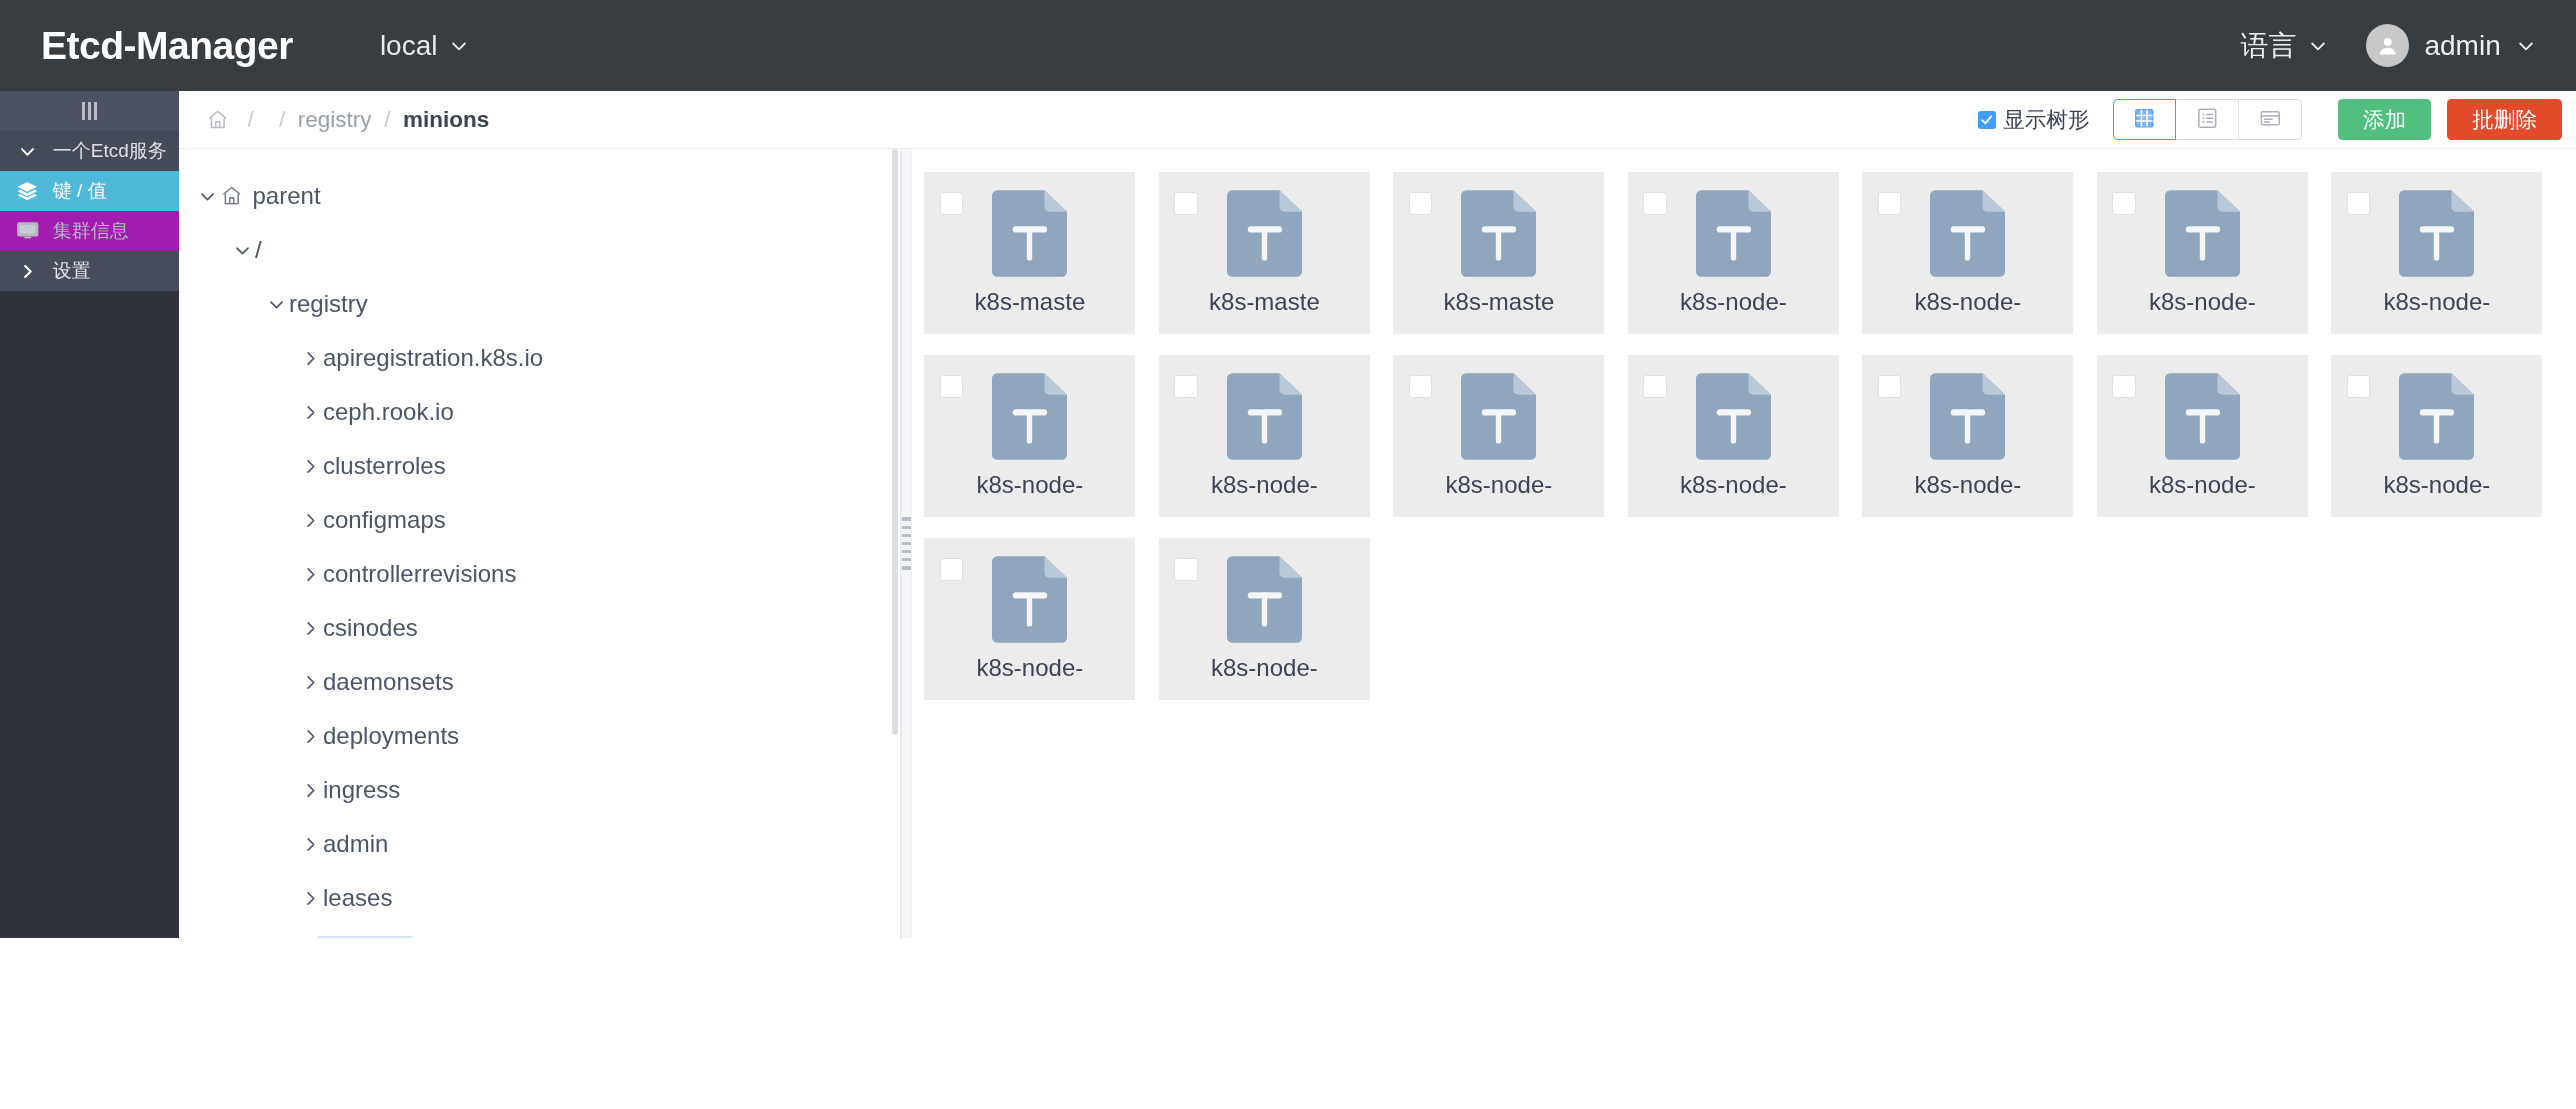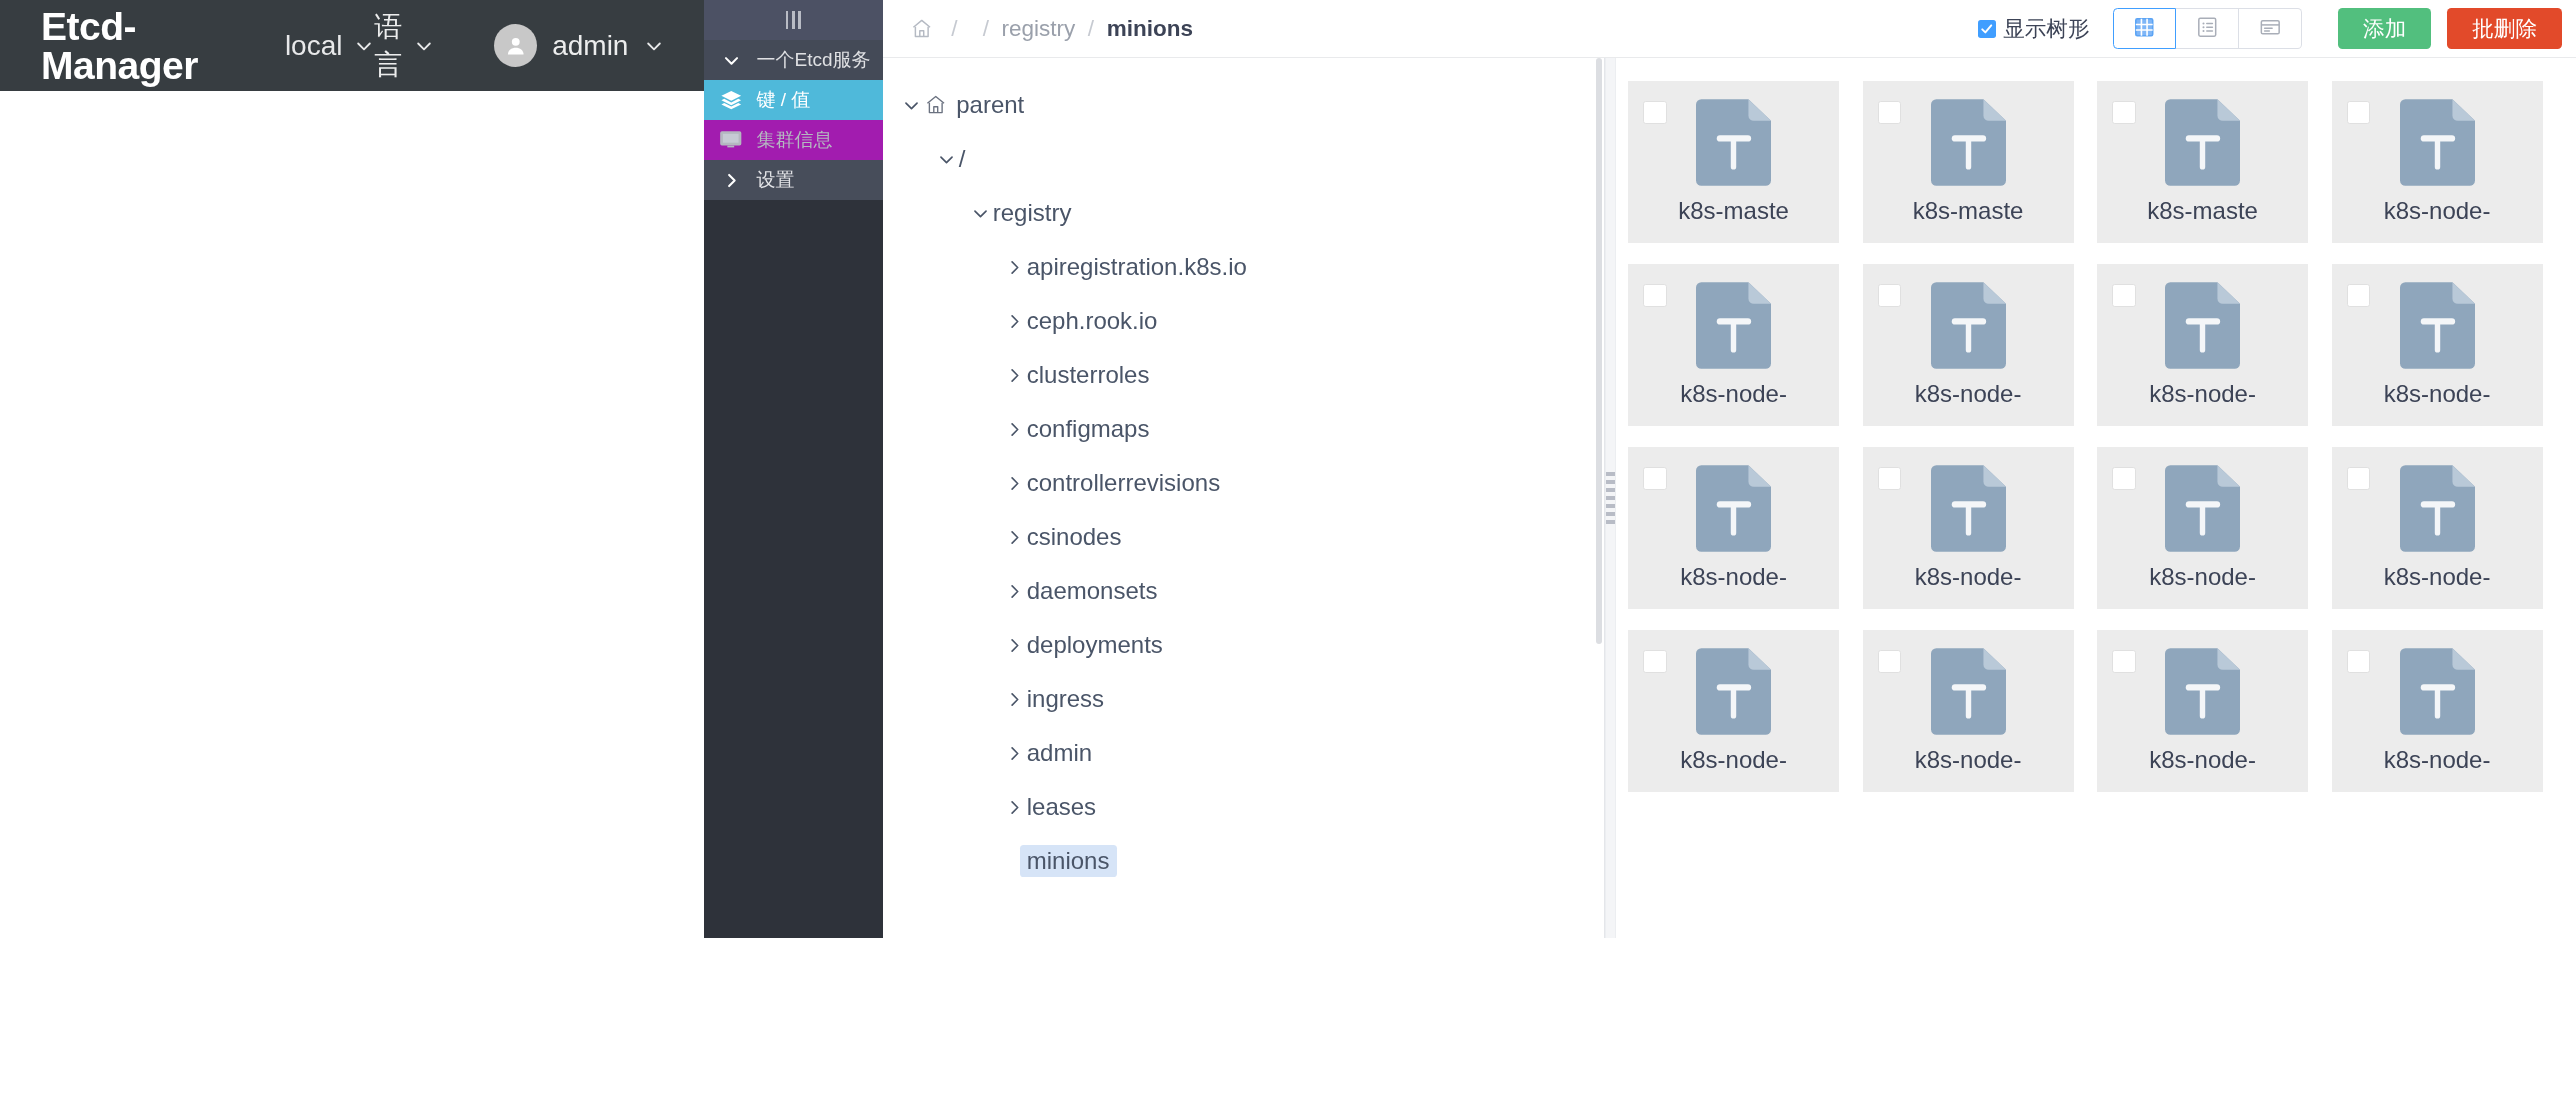--- a/index.html
+++ b/index.html
@@ -3,40 +3,40 @@
 <meta charset="utf-8">
 <style>
   * { box-sizing: border-box; margin: 0; padding: 0; }
   html, body {
     width: 2576px; height: 1109px;
     font-family: "Liberation Sans", sans-serif;
     background: #fff; overflow: hidden;
   }
 
   
-  .app { width: 2576px; height: 938px; display: flex; flex-direction: row; }
+  .app { width: 2576px; height: 938px; display: flex; flex-direction: column; }
 
   
   .header {
     height: 91px; flex: 0 0 91px;
     background: #373d41;
     display: flex; align-items: center;
     padding: 0 40px 0 41px;
     color: #fff;
   }
   .brand {
     font-size: 39px; font-weight: bold; letter-spacing: -0.5px;
     color: #ffffff; line-height: 1;
   }
   .cluster-select {
     margin-left: 87px; display: flex; align-items: center; gap: 11.7px;
     font-size: 28px; color: #e8e9ea; cursor: pointer; font-weight: 300; justify-content: center;
   }
   .header-spacer { flex: 1 1 auto; }
-  .header-right { display: flex; align-items: center; gap: 60px; }
+  .header-right { display: flex; align-items: center; gap: 38px; }
   .lang-select { display: flex; align-items: center; gap: 11.7px; font-size: 28px; color: #eceded; cursor: pointer; font-weight: 300;}
   .user-box { display: flex; align-items: center; gap: 15.3px; font-size: 28px; color: #eceded; cursor: pointer; font-weight: 300;}
   .avatar {
     width: 43px; height: 43px; border-radius: 50%;
     background: #c8c8c8; display: flex; align-items: center;
     justify-content: center;
   }
   .chev { display: inline-block; width: 20px; height: 20px; }
   .chev svg { display: block; }
 

